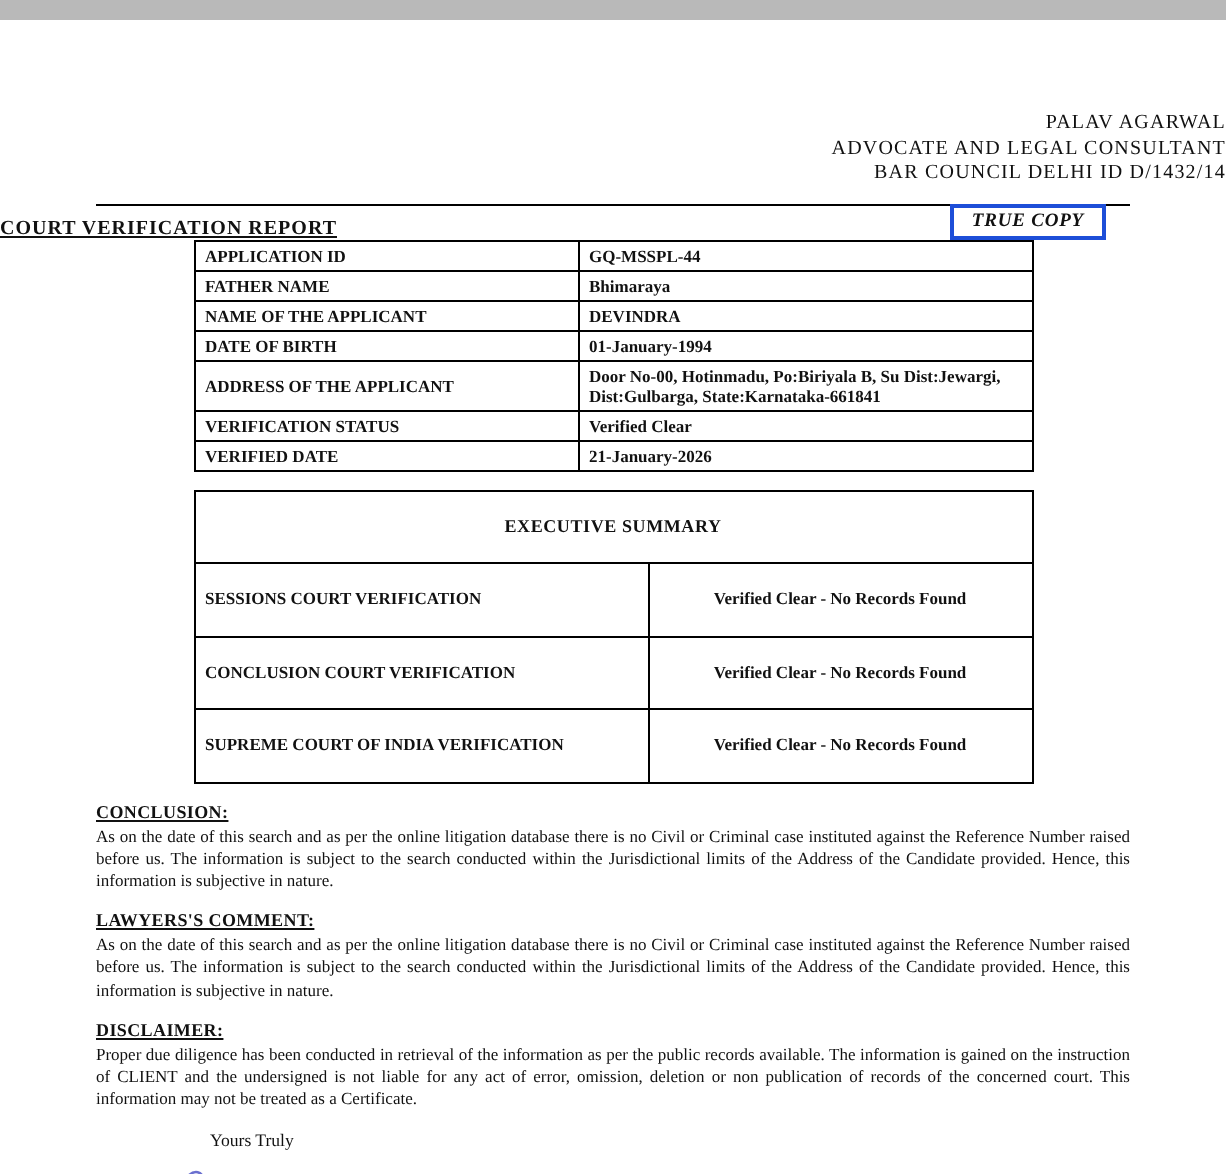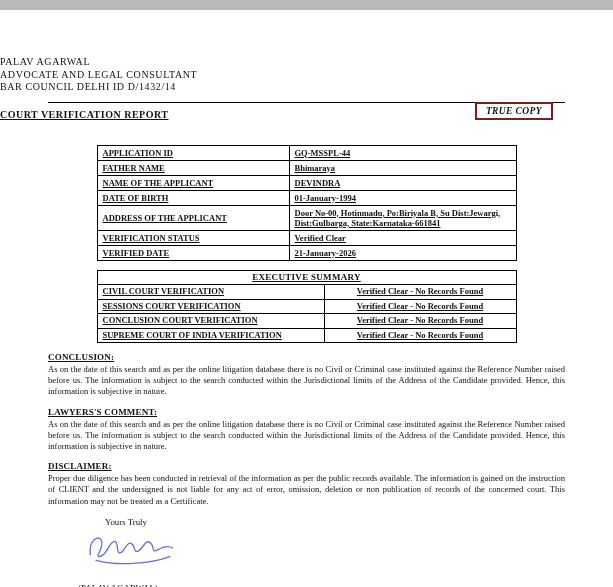--- a/index.html
+++ b/index.html
@@ -8,45 +8,45 @@
     background:#ffffff;
     font-family:"Liberation Serif", serif;
     color:#111;
     overflow:hidden;
   }
   .top-strip { height:10px; background:#b9b9b9; }
   .page { position:relative; width:613px; }
 
   .true-copy {
     position:absolute; top:46px; right:60px;
-    border:2px solid #7f1d1d;
+    border:2px solid #1d4ed8;
     padding:2px 9px;
     font-weight:bold; font-style:italic;
     font-size:9.5px; letter-spacing:0.4px;
     background:#fff;
   }
 
-  .letterhead { margin-top:46px; text-align:left; font-size:10px; line-height:12.5px; letter-spacing:0.6px; }
+  .letterhead { margin-top:46px; text-align:right; font-size:10px; line-height:12.5px; letter-spacing:0.6px;padding-left:36px; }
 
   .rule { border:none; border-top:1.2px solid #000; margin:8px 48px 0 48px; }
 
   .report-title {
     text-align:left; font-weight:bold; text-decoration:underline;
     font-size:10px; letter-spacing:0.5px; margin-top:6px;
   }
 
   table.tbl {
-    width:420px; margin:25px auto 0 auto;
-    border-collapse:collapse; font-size:8.5px;text-decoration:underline;
+    width:420px; margin:0 auto 0 auto;
+    border-collapse:collapse; font-size:8.5px;
   }
   table.tbl td { border:1px solid #000; padding:2px 5px; line-height:10px; vertical-align:middle; }
   table.details td.lbl { width:192px; font-weight:bold; }
   table.details td.val { font-weight:bold; }
   table.exec { margin-top:9px; }
-  table.exec td { padding:2px 5px; line-height:9.5px; }
+  table.exec td { padding:13px 5px; line-height:9.5px; }
   table.exec td.exec-title { text-align:center; font-weight:bold; font-size:9px; letter-spacing:0.3px; }
   table.exec td.lbl { width:227px; font-weight:bold; }
   table.exec td.val { font-weight:bold; text-align:center; }
 
   .section { margin:9px 48px 0 48px; }
   .sec-h { font-weight:bold; text-decoration:underline; font-size:9px; letter-spacing:0.2px; margin-bottom:2px; }
   .sec-b { font-size:8.5px; line-height:11.2px; text-align:justify; }
 
   .yours { margin:10px 0 0 105px; font-size:8.8px; }
   .signature { display:block; margin:3px 0 0 84px; }
@@ -106,24 +106,20 @@
       </tr>
     </tbody>
   </table>
 
   <table class="tbl exec">
     <tbody>
       <tr>
         <td class="exec-title" colspan="2">EXECUTIVE SUMMARY</td>
       </tr>
       <tr>
-        <td class="lbl">CIVIL COURT VERIFICATION</td>
-        <td class="val">Verified Clear - No Records Found</td>
-      </tr>
-      <tr>
         <td class="lbl">SESSIONS COURT VERIFICATION</td>
         <td class="val">Verified Clear - No Records Found</td>
       </tr>
       <tr>
         <td class="lbl">CONCLUSION COURT VERIFICATION</td>
         <td class="val">Verified Clear - No Records Found</td>
       </tr>
       <tr>
         <td class="lbl">SUPREME COURT OF INDIA VERIFICATION</td>
         <td class="val">Verified Clear - No Records Found</td>

